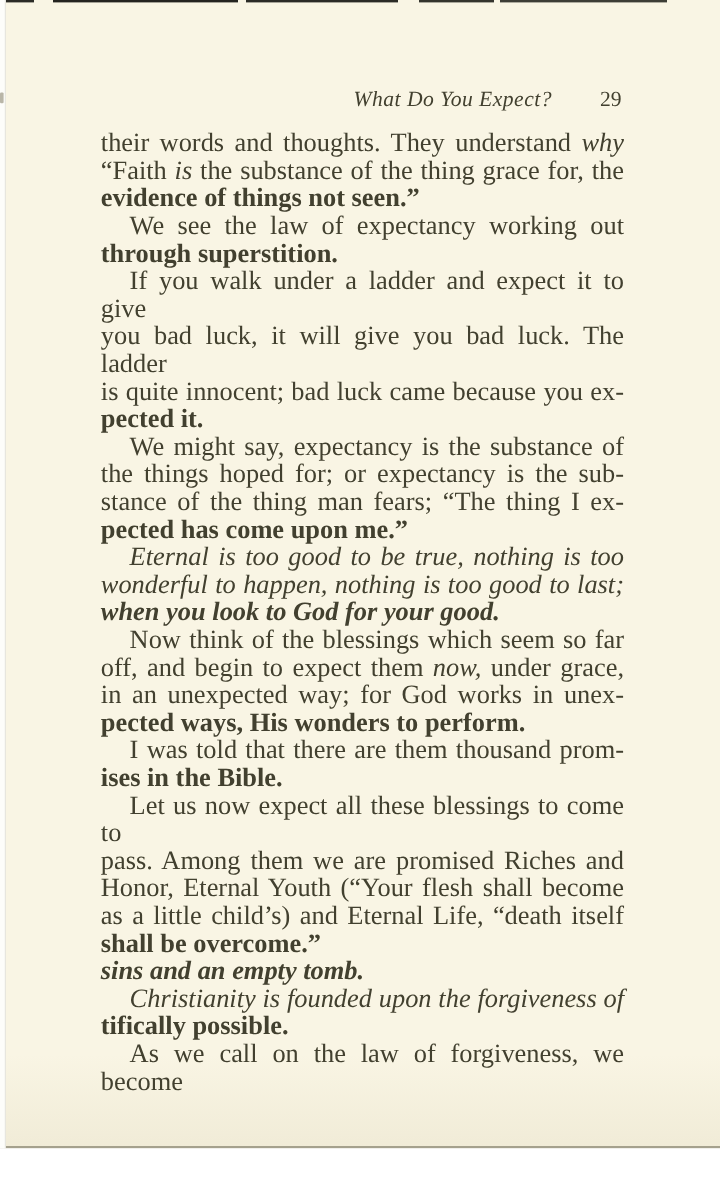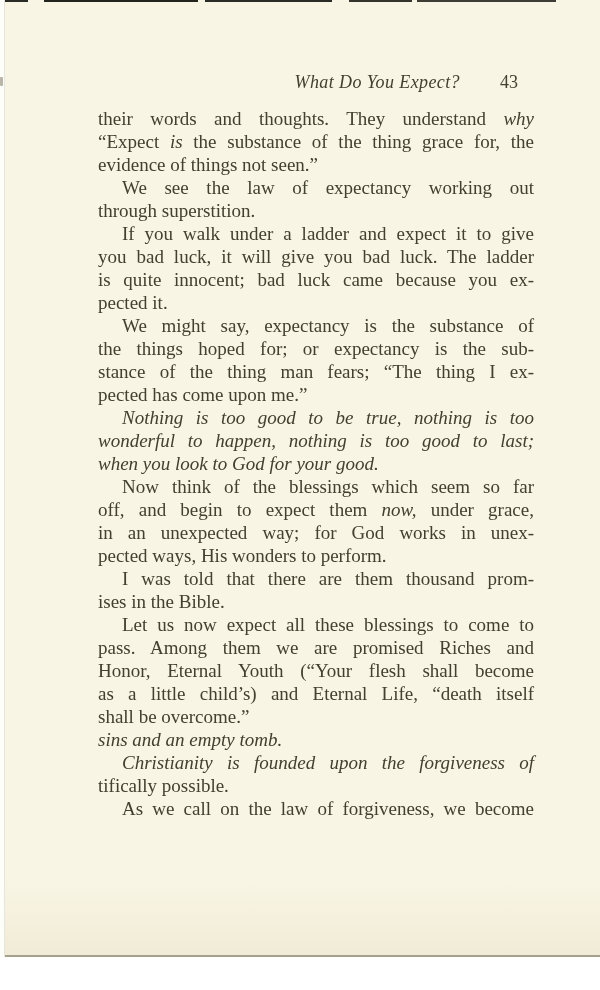--- a/index.html
+++ b/index.html
@@ -70,33 +70,33 @@
     font-style: italic;
     letter-spacing: 0.4px;
   }
   .rh-num {
     margin-left: 40px;
     font-style: normal;
   }
   
   .body-text {
     position: absolute;
-    left: 98px;
+    left: 84px;
     top: 107px;
     width: 436px;
     color: var(--ink, #42402f);
-    font-size: 19px;
+    font-size: 22px;
     line-height: 23px;
   }
   .line {
     text-align: justify;
     text-align-last: justify;
     white-space: normal;
   }
-  .line.end { text-align-last: left; }
+  .line.end { text-align-last: left; font-weight: bold; }
   .line.indent { text-indent: 24px; }
   .it { font-style: italic; }
   .ro { font-style: normal; }
   
   .below-page {
     position: absolute;
     left: 0; bottom: 0;
     width: 600px;
     height: 33px;
     background: #ffffff;
@@ -105,38 +105,38 @@
 </head>
 <body>
 
 <div class="scan">
   <div class="page">
     <div class="top-edge"></div>
     <div class="left-edge"></div>
     <div class="edge-notch"></div>
 
     <div class="running-head">
-      <span class="rh-title">What Do You Expect?</span><span class="rh-num">43</span>
+      <span class="rh-title">What Do You Expect?</span><span class="rh-num">29</span>
     </div>
 
     <div class="body-text">
         <div class="line"><span class="ro">their words and thoughts. They understand </span><span class="it">why</span></div>
-        <div class="line"><span class="ro">“Expect </span><span class="it">is</span><span class="ro"> the substance of the thing grace for, the</span></div>
+        <div class="line"><span class="ro">“Faith </span><span class="it">is</span><span class="ro"> the substance of the thing grace for, the</span></div>
         <div class="line end"><span class="ro">evidence of things not seen.”</span></div>
         <div class="line indent"><span class="ro">We see the law of expectancy working out</span></div>
         <div class="line end"><span class="ro">through superstition.</span></div>
         <div class="line indent"><span class="ro">If you walk under a ladder and expect it to give</span></div>
         <div class="line"><span class="ro">you bad luck, it will give you bad luck. The ladder</span></div>
         <div class="line"><span class="ro">is quite innocent; bad luck came because you ex-</span></div>
         <div class="line end"><span class="ro">pected it.</span></div>
         <div class="line indent"><span class="ro">We might say, expectancy is the substance of</span></div>
         <div class="line"><span class="ro">the things hoped for; or expectancy is the sub-</span></div>
         <div class="line"><span class="ro">stance of the thing man fears; “The thing I ex-</span></div>
         <div class="line end"><span class="ro">pected has come upon me.”</span></div>
-        <div class="line indent"><span class="it">Nothing is too good to be true, nothing is too</span></div>
+        <div class="line indent"><span class="it">Eternal is too good to be true, nothing is too</span></div>
         <div class="line"><span class="it">wonderful to happen, nothing is too good to last;</span></div>
         <div class="line end"><span class="it">when you look to God for your good.</span></div>
         <div class="line indent"><span class="ro">Now think of the blessings which seem so far</span></div>
         <div class="line"><span class="ro">off, and begin to expect them </span><span class="it">now,</span><span class="ro"> under grace,</span></div>
         <div class="line"><span class="ro">in an unexpected way; for God works in unex-</span></div>
         <div class="line end"><span class="ro">pected ways, His wonders to perform.</span></div>
         <div class="line indent"><span class="ro">I was told that there are them thousand prom-</span></div>
         <div class="line end"><span class="ro">ises in the Bible.</span></div>
         <div class="line indent"><span class="ro">Let us now expect all these blessings to come to</span></div>
         <div class="line"><span class="ro">pass. Among them we are promised Riches and</span></div>

